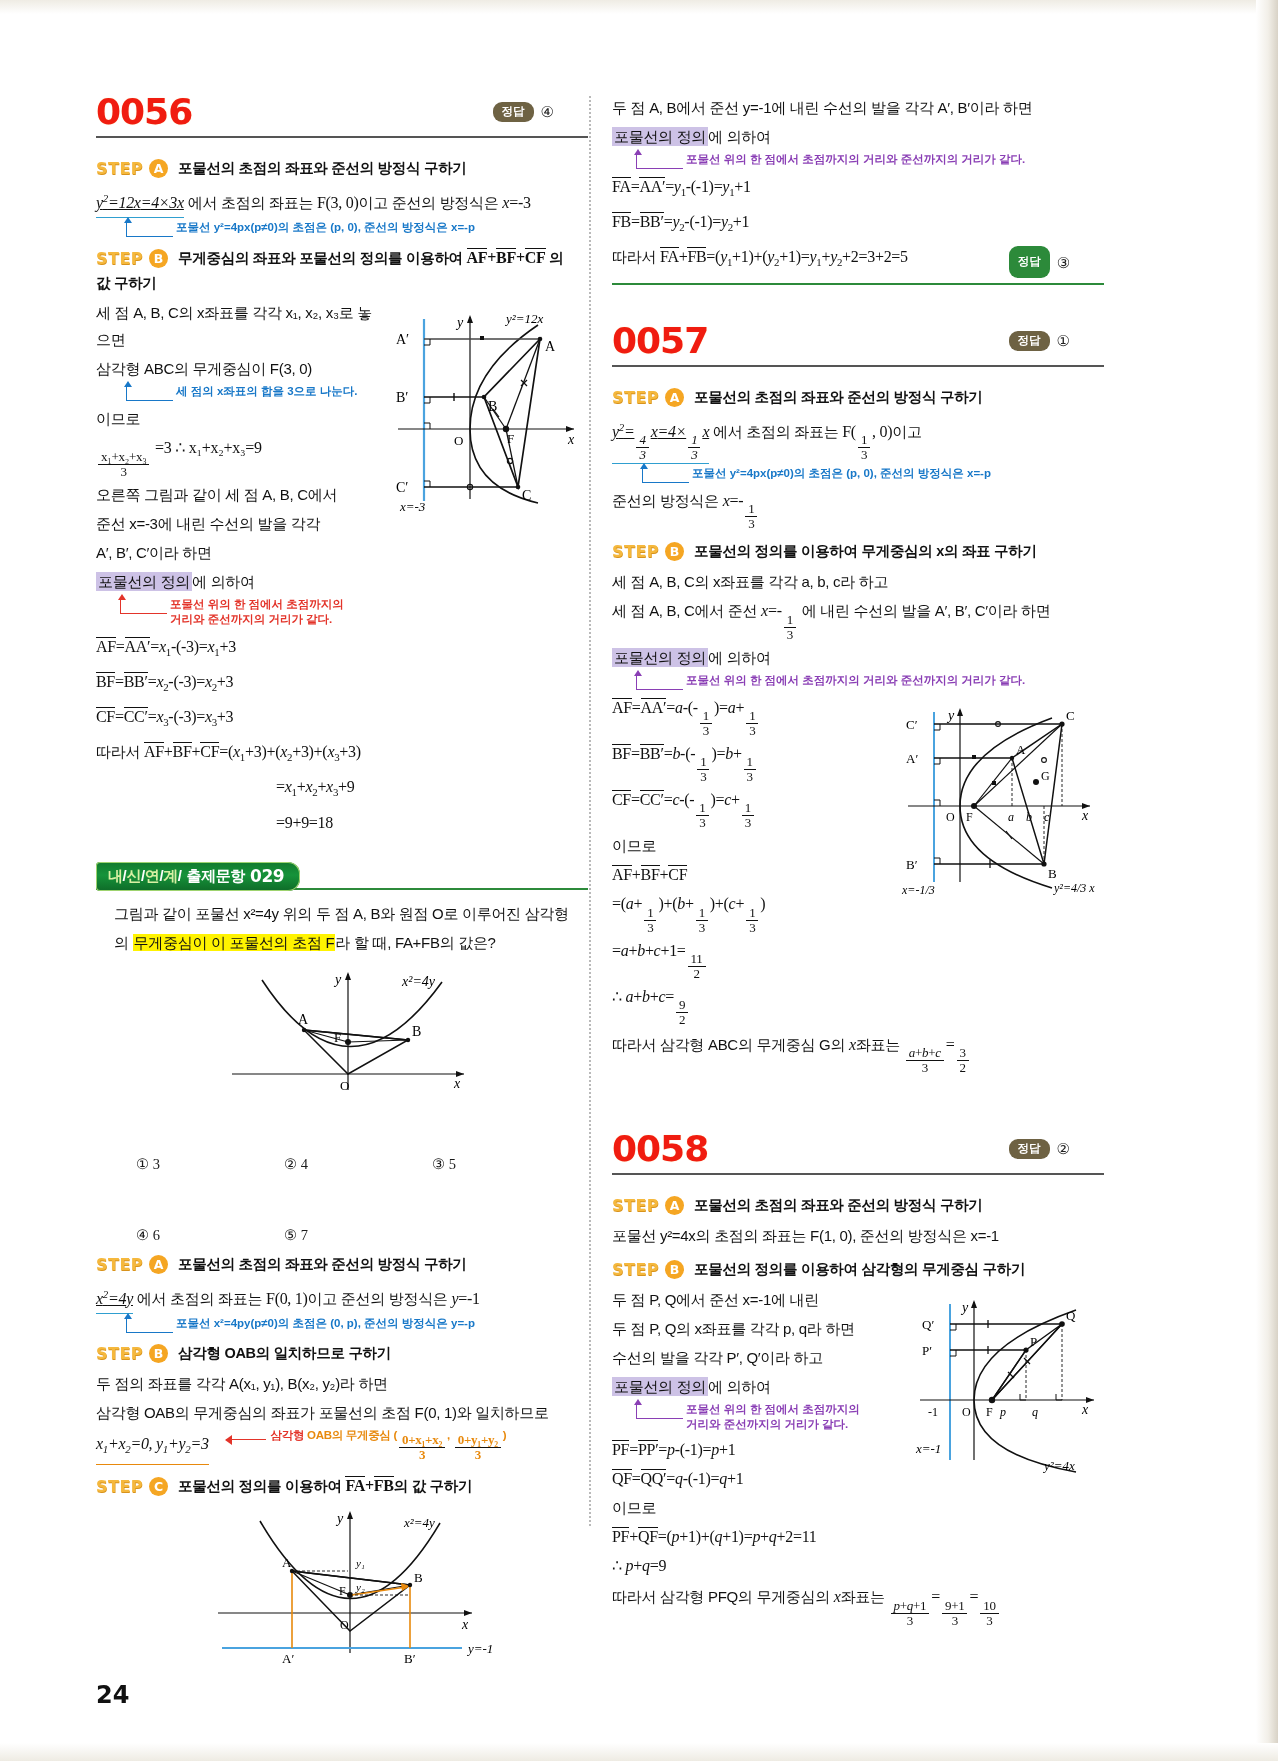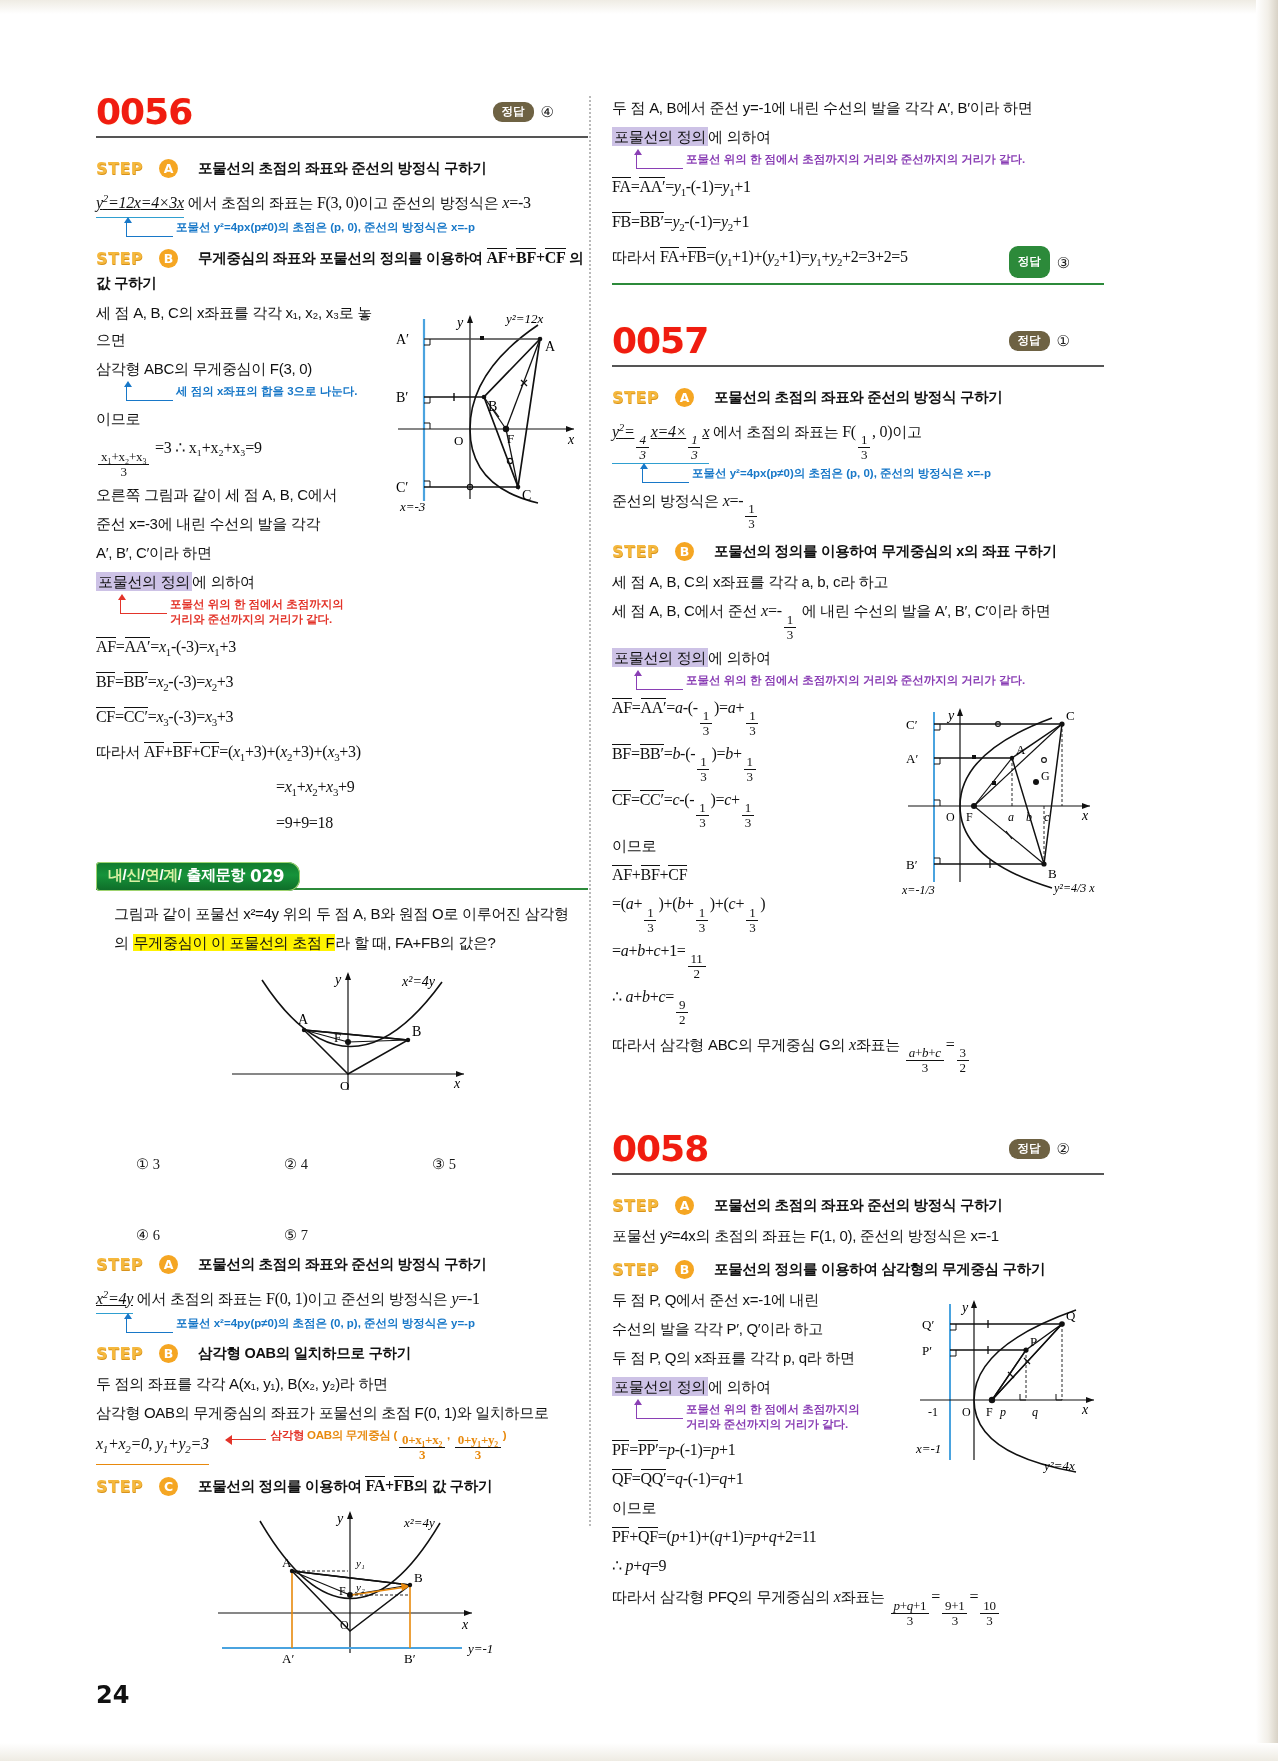--- a/index.html
+++ b/index.html
@@ -71,21 +71,21 @@
     border-radius:9px;
     padding:2px 9px 3px;
     letter-spacing:0px;
   }
   .ans-circ {
     font-size:15px; color:#222;
   }
 
   
   .step {
-    display:flex; align-items:center; gap:16px;
+    display:flex; align-items:center; gap:6px;
     margin:11px 0 7px;
   }
   .step-word {
     font-family:"DejaVu Sans", sans-serif;
     font-weight:bold; font-size:16px;
     color:#f5b83d;
     letter-spacing:0.5px;
     text-shadow:0.5px 0.5px 0 #d8931c;
   }
   .step-badge {
@@ -189,21 +189,21 @@
   .naesin-tab {
     position:absolute; left:0; top:0;
     background:linear-gradient(to bottom,#127a2e 0%,#16933a 45%,#0e6b28 100%);
     border-radius:4px 12px 12px 4px;
     padding:4px 16px 5px 12px;
     color:#fff;
     font-weight:bold;
     font-size:15px;
     letter-spacing:-0.4px;
     box-shadow:inset 0 0 0 1px #9ed36f;
-    display:flex; align-items:center; gap:5px;
+    display:flex; align-items:flex-end; gap:5px;
   }
   .naesin-slashed span { color:#d9f0a3; }
   .naesin-num {
     font-family:"DejaVu Sans", sans-serif;
     font-size:17px; color:#fff;
   }
 
   
   .choices {
     display:flex;
@@ -761,22 +761,22 @@
       <text x="96" y="128" font-size="12" font-style="italic" font-family="Liberation Serif, serif">p</text>
       <text x="128" y="128" font-size="12" font-style="italic" font-family="Liberation Serif, serif">q</text>
       <text x="24" y="128" font-size="12" font-family="Liberation Serif, serif">-1</text>
       <text x="178" y="126" font-size="14" font-style="italic" font-family="Liberation Serif, serif">x</text>
       <text x="58" y="24" font-size="14" font-style="italic" font-family="Liberation Serif, serif">y</text>
       <text x="12" y="165" font-size="13" font-style="italic" font-family="Liberation Serif, serif">x=-1</text>
       <text x="140" y="182" font-size="13" font-style="italic" font-family="Liberation Serif, serif">y²=4x</text>
     </svg>
 
     <div class="line">두 점 P, Q에서 준선 x=-1에 내린</div>
+    <div class="line">두 점 P, Q의 x좌표를 각각 p, q라 하면</div>
     <div class="line">수선의 발을 각각 P′, Q′이라 하고</div>
-    <div class="line">두 점 P, Q의 x좌표를 각각 p, q라 하면</div>
     <div class="line">
       <span class="hl-purple">포물선의 정의</span><span>에 의하여</span>
     </div>
     <div class="note note-purple" style="margin-left:24px">
       <span class="note-arrow-up"></span>
       <span>
         <span>포물선 위의 한 점에서 초점까지의</span><br>
         <span>거리와 준선까지의 거리가 같다.</span>
       </span>
     </div>

